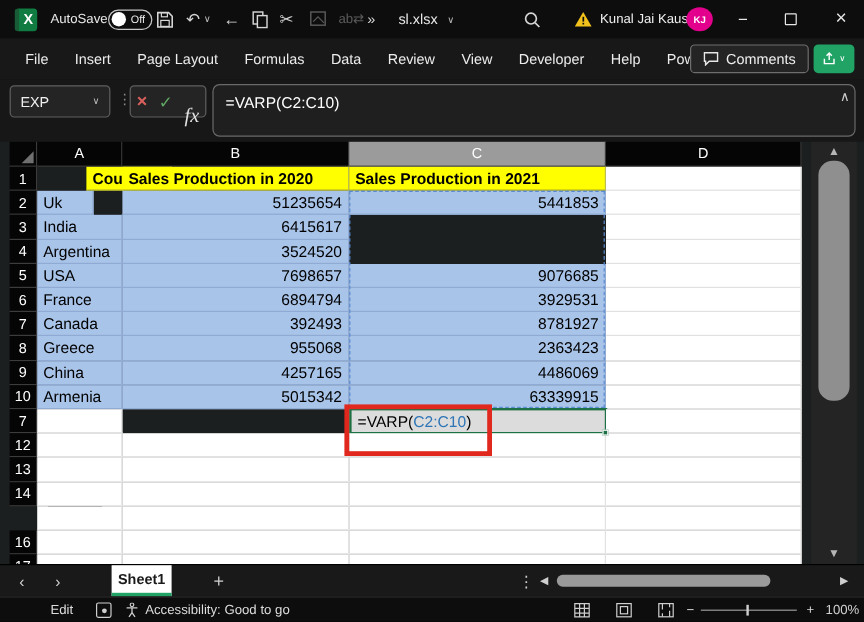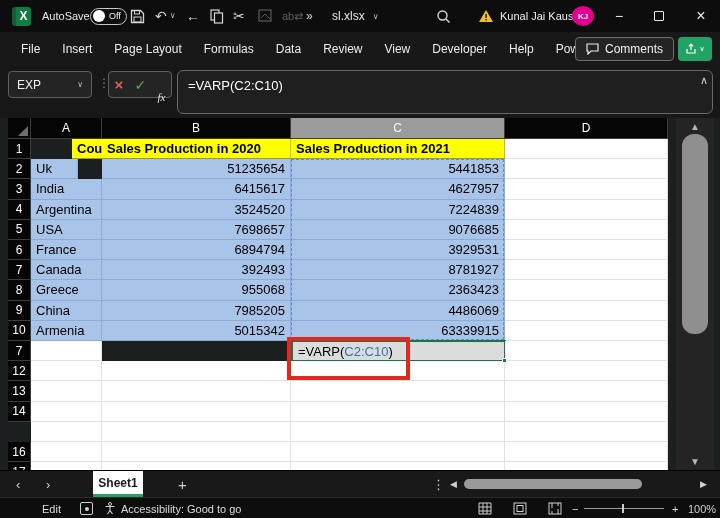--- a/index.html
+++ b/index.html
@@ -31,21 +31,21 @@
   #comments-btn { position:absolute; right:46px; top:5px; height:24px; border:1px solid #6e6e6e; border-radius:4px; background:#242424; color:#f0f0f0; font-size:12px; display:flex; align-items:center; gap:6px; padding:0 10px; }
   #share-btn { position:absolute; right:8px; top:5px; width:34px; height:24px; background:#21a366; border-radius:4px; display:flex; align-items:center; justify-content:center; gap:2px; color:#fff; }
 
   
   #formulabar { position:absolute; left:0; top:66px; width:720px; height:52px; background:#171717; }
   #name-box { position:absolute; left:8px; top:5px; width:84px; height:27px; background:#242424; border:1px solid #5f5f5f; border-radius:4px; color:#f0f0f0; font-size:12px; display:flex; align-items:center; padding:0 8px; justify-content:space-between; }
   #fb-dots { position:absolute; left:98px; top:10px; color:#8a8a8a; font-size:12px; }
   #fb-btns { position:absolute; left:108px; top:5px; width:64px; height:27px; background:#242424; border:1px solid #5f5f5f; border-radius:4px; display:flex; align-items:center; justify-content:space-around; }
   #cancel-icon { color:#d9605c; font-size:15px; font-weight:bold; }
   #enter-icon { color:#61a964; font-size:14px; }
-  #fx-icon { color:#e0e0e0; font-style:italic; font-size:11px; font-family:"Liberation Serif", serif;margin-top:25px; }
+  #fx-icon { color:#e0e0e0; font-style:italic; font-size:17px; font-family:"Liberation Serif", serif;margin-top:25px; }
   #formula-input { position:absolute; left:177px; top:4px; width:536px; height:44px; background:#1f1f1f; border:1px solid #6a6a6a; border-radius:6px; color:#fff; font-size:13px; padding:7px 10px; }
   #fb-collapse { position:absolute; right:12px; top:8px; color:#cfcfcf; font-size:11px; }
 
   
   #sheet { position:absolute; left:0; top:118px; width:720px; height:352px; background:#1c1f20; overflow:hidden; }
   .cell, .hdr { position:absolute; font-size:13px; color:#000; display:flex; align-items:center; overflow:hidden; white-space:nowrap; }
   .hdr { background:#050505; color:#fff; font-size:12px; justify-content:center; border-right:1px solid #3c3c3c; border-bottom:1px solid #3c3c3c; }
   .hdr.active-col { background:#9b9b9b; color:#fff; }
   #select-all { position:absolute; background:#050505; border-right:1px solid #3c3c3c; border-bottom:1px solid #3c3c3c; }
   #select-all .tri { position:absolute; right:2px; bottom:2px; width:0; height:0; border-left:10px solid transparent; border-bottom:10px solid #6f6f6f; }
@@ -206,26 +206,24 @@
       <div class="cell c-yellow txt" style="left: 291px; top: 21px; width: 214px; height: 20.2px;">Sales Production in 2021</div>
       <div class="cell c-white" style="left: 505px; top: 21px; width: 163px; height: 20.2px;"></div>
       <div class="hdr" style="left: 8px; top: 41.2px; width: 23px; height: 20.2px;">2</div>
       <div class="cell c-blue txt" style="left: 31px; top: 41.2px; width: 47px; height: 20.2px;">Uk</div>
       <div class="cell c-blue num" style="left: 102px; top: 41.2px; width: 189px; height: 20.2px;">51235654</div>
       <div class="cell c-blue num" style="left: 291px; top: 41.2px; width: 214px; height: 20.2px;">5441853</div>
       <div class="cell c-white" style="left: 505px; top: 41.2px; width: 163px; height: 20.2px;"></div>
       <div class="hdr" style="left: 8px; top: 61.4px; width: 23px; height: 20.2px;">3</div>
       <div class="cell c-blue txt" style="left: 31px; top: 61.4px; width: 71px; height: 20.2px;">India</div>
       <div class="cell c-blue num" style="left: 102px; top: 61.4px; width: 189px; height: 20.2px;">6415617</div>
-      <div class="cell c-blue num" style="left: 291px; top: 61.4px; width: 214px; height: 20.2px;">4627957</div>
       <div class="cell c-white" style="left: 505px; top: 61.4px; width: 163px; height: 20.2px;"></div>
       <div class="hdr" style="left: 8px; top: 81.6px; width: 23px; height: 20.2px;">4</div>
       <div class="cell c-blue txt" style="left: 31px; top: 81.6px; width: 71px; height: 20.2px;">Argentina</div>
       <div class="cell c-blue num" style="left: 102px; top: 81.6px; width: 189px; height: 20.2px;">3524520</div>
-      <div class="cell c-blue num" style="left: 291px; top: 81.6px; width: 214px; height: 20.2px;">7224839</div>
       <div class="cell c-white" style="left: 505px; top: 81.6px; width: 163px; height: 20.2px;"></div>
       <div class="hdr" style="left: 8px; top: 101.8px; width: 23px; height: 20.2px;">5</div>
       <div class="cell c-blue txt" style="left: 31px; top: 101.8px; width: 71px; height: 20.2px;">USA</div>
       <div class="cell c-blue num" style="left: 102px; top: 101.8px; width: 189px; height: 20.2px;">7698657</div>
       <div class="cell c-blue num" style="left: 291px; top: 101.8px; width: 214px; height: 20.2px;">9076685</div>
       <div class="cell c-white" style="left: 505px; top: 101.8px; width: 163px; height: 20.2px;"></div>
       <div class="hdr" style="left: 8px; top: 122px; width: 23px; height: 20.2px;">6</div>
       <div class="cell c-blue txt" style="left: 31px; top: 122px; width: 71px; height: 20.2px;">France</div>
       <div class="cell c-blue num" style="left: 102px; top: 122px; width: 189px; height: 20.2px;">6894794</div>
       <div class="cell c-blue num" style="left: 291px; top: 122px; width: 214px; height: 20.2px;">3929531</div>
@@ -235,21 +233,21 @@
       <div class="cell c-blue num" style="left: 102px; top: 142.2px; width: 189px; height: 20.2px;">392493</div>
       <div class="cell c-blue num" style="left: 291px; top: 142.2px; width: 214px; height: 20.2px;">8781927</div>
       <div class="cell c-white" style="left: 505px; top: 142.2px; width: 163px; height: 20.2px;"></div>
       <div class="hdr" style="left: 8px; top: 162.4px; width: 23px; height: 20.2px;">8</div>
       <div class="cell c-blue txt" style="left: 31px; top: 162.4px; width: 71px; height: 20.2px;">Greece</div>
       <div class="cell c-blue num" style="left: 102px; top: 162.4px; width: 189px; height: 20.2px;">955068</div>
       <div class="cell c-blue num" style="left: 291px; top: 162.4px; width: 214px; height: 20.2px;">2363423</div>
       <div class="cell c-white" style="left: 505px; top: 162.4px; width: 163px; height: 20.2px;"></div>
       <div class="hdr" style="left: 8px; top: 182.6px; width: 23px; height: 20.2px;">9</div>
       <div class="cell c-blue txt" style="left: 31px; top: 182.6px; width: 71px; height: 20.2px;">China</div>
-      <div class="cell c-blue num" style="left: 102px; top: 182.6px; width: 189px; height: 20.2px;">7985205</div>
+      <div class="cell c-blue num" style="left: 102px; top: 182.6px; width: 189px; height: 20.2px;">4257165</div>
       <div class="cell c-blue num" style="left: 291px; top: 182.6px; width: 214px; height: 20.2px; padding-left: 44px;">4486069</div>
       <div class="cell c-white" style="left: 505px; top: 182.6px; width: 163px; height: 20.2px;"></div>
       <div class="hdr" style="left: 8px; top: 202.8px; width: 23px; height: 20.2px;">10</div>
       <div class="cell c-blue txt" style="left: 31px; top: 202.8px; width: 71px; height: 20.2px;">Armenia</div>
       <div class="cell c-blue num" style="left: 102px; top: 202.8px; width: 189px; height: 20.2px;">5015342</div>
       <div class="cell c-blue num" style="left: 291px; top: 202.8px; width: 214px; height: 20.2px;">63339915</div>
       <div class="cell c-white" style="left: 505px; top: 202.8px; width: 163px; height: 20.2px;"></div>
       <div class="hdr" style="left: 8px; top: 223px; width: 23px; height: 20.2px;">7</div>
       <div class="cell c-white" style="left: 31px; top: 223px; width: 71px; height: 20.2px;"></div>
       <div class="cell c-gray txt" id="active-cell" style="left: 291px; top: 222px; width: 215px; height: 22.2px;">

